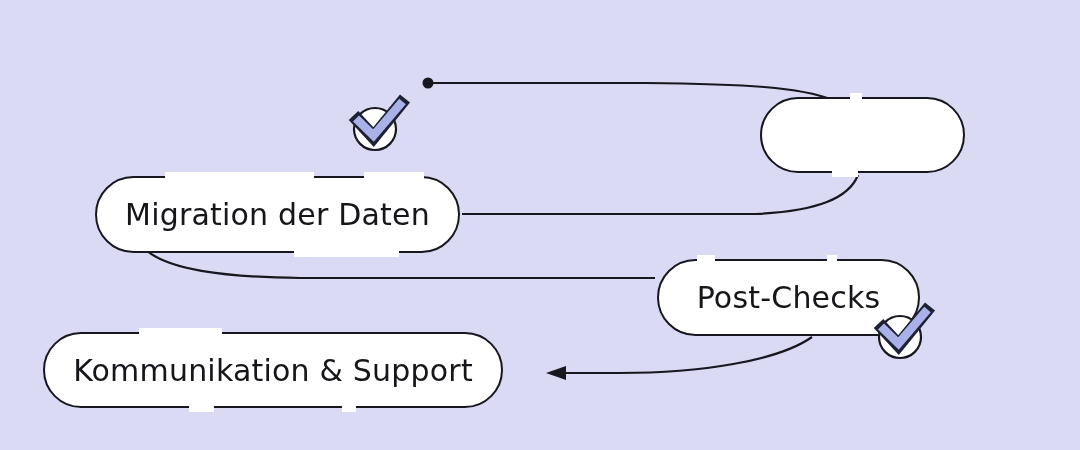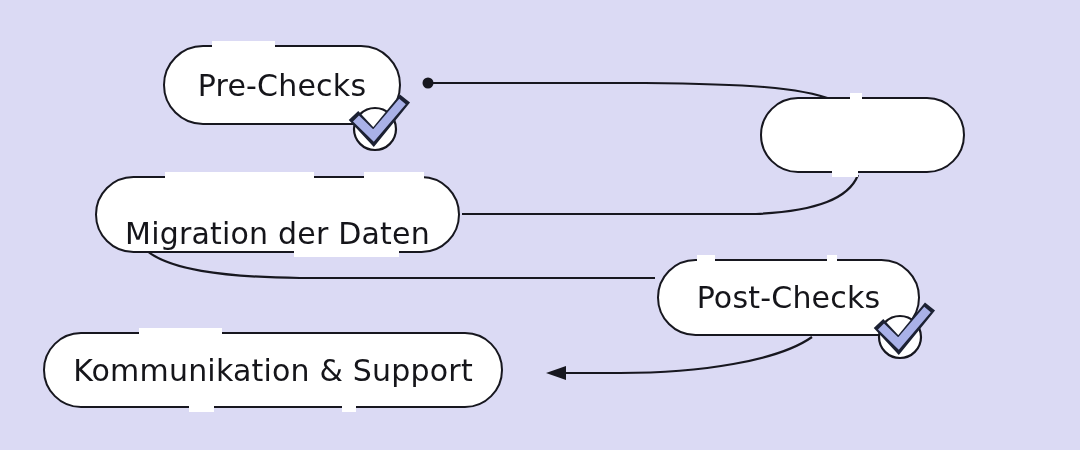--- a/index.html
+++ b/index.html
@@ -40,21 +40,21 @@
     position: absolute;
     background: #ffffff;
     height: 8px;
     display: block;
   }
   .node i.gap.t { top: -6px; }
   .node i.gap.b { bottom: -6px; }
 
   .node-pre  { left: 163px; top:  45px; width: 238px; height: 80px; }
   .node-exec { left: 760px; top:  97px; width: 205px; height: 76px; }
-  .node-mig  { left:  95px; top: 176px; width: 365px; height: 77px; align-items: flex-end; }
+  .node-mig  { left:  95px; top: 176px; width: 365px; height: 77px; }
   .node-post { left: 657px; top: 259px; width: 263px; height: 77px; }
   .node-komm { left:  43px; top: 332px; width: 460px; height: 76px; }
 
   .node-pre  i.g1 { left:  47px; width: 63px; }
   .node-exec i.g1 { left:  88px; width: 12px; }
   .node-exec i.g2 { left:  70px; width: 26px; }
   .node-mig  i.g1 { left:  68px; width: 149px; }
   .node-mig  i.g2 { left: 267px; width: 60px; }
   .node-mig  i.g3 { left: 197px; width: 105px; }
   .node-post i.g1 { left:  38px; width: 18px; }
@@ -70,24 +70,20 @@
 
   <svg class="layer" id="connector-layer" viewBox="0 0 1080 450">
     <circle cx="428" cy="83" r="5.5" fill="#17171f"></circle>
     <path d="M 433 83 L 645 83 C 745 84 800 87 833 100" fill="none" stroke="#17171f" stroke-width="2.2"></path>
     <path d="M 858 175 C 849 198 818 211 756 214 L 462 214" fill="none" stroke="#17171f" stroke-width="2.2"></path>
     <path d="M 147 251 C 170 269 218 277 300 278 L 655 278" fill="none" stroke="#17171f" stroke-width="2.2"></path>
     <path d="M 812 337 C 778 361 700 373 620 373 L 564 373" fill="none" stroke="#17171f" stroke-width="2.2"></path>
     <polygon points="546,373 566,366 566,380" fill="#17171f"></polygon>
   </svg>
 
-  <div class="node node-pre">
-    <span>Pre-Checks</span>
-    <i class="gap t g1"></i>
-  </div>
 
   <div class="node node-exec">
     <i class="gap t g1"></i>
     <i class="gap b g2"></i>
   </div>
 
   <div class="node node-mig">
     <span>Migration der Daten</span>
     <i class="gap t g1"></i>
     <i class="gap t g2"></i>

